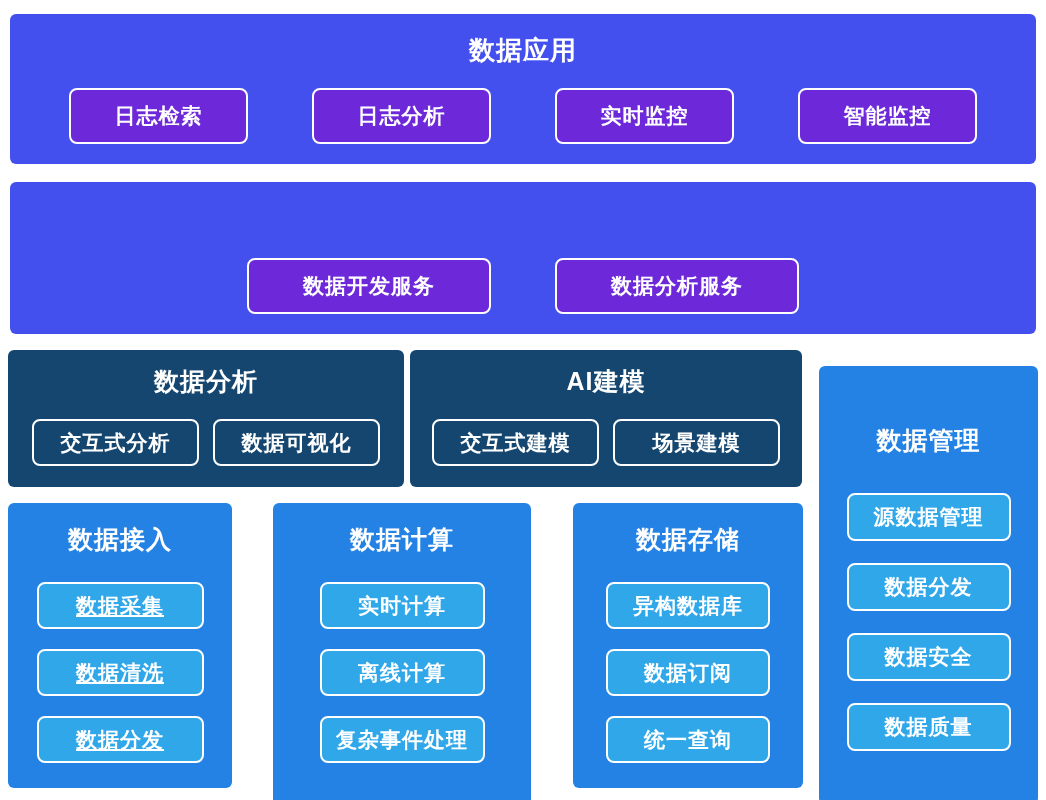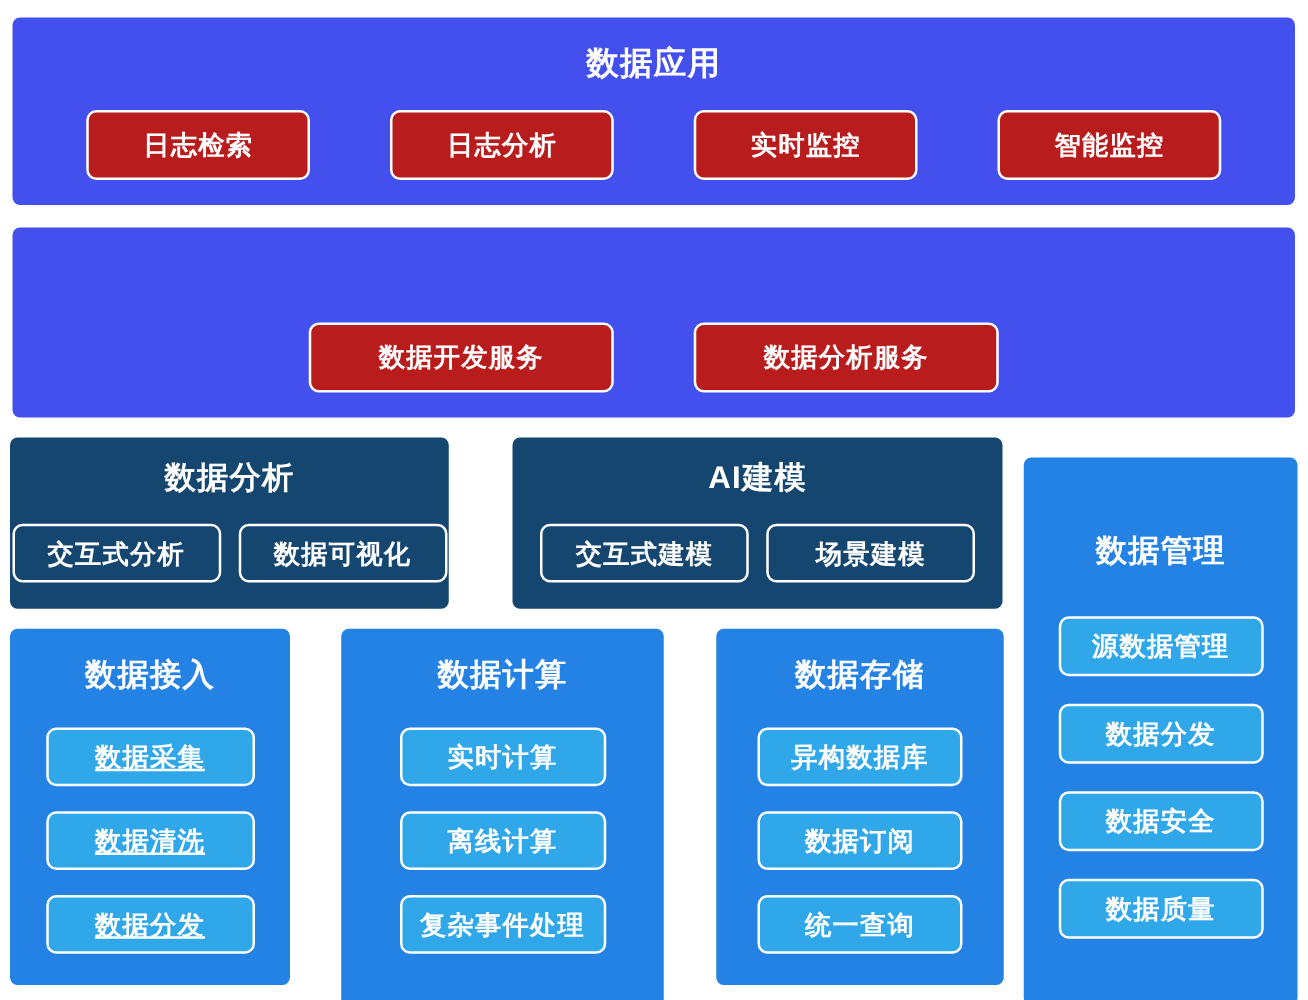--- a/index.html
+++ b/index.html
@@ -34,21 +34,21 @@
     border-radius: 8px;
     display: flex;
     align-items: center;
     justify-content: center;
     font-size: 21px;
     font-weight: 600;
     color: #ffffff;
     letter-spacing: 1px;
     white-space: nowrap;
   }
-  .chip-indigo { background: #b91c1c; }
+  .chip-indigo { background: #6d28d9; }
   .chip-navy   { background: transparent; }
   .chip-blue   { background: #2fa7e9; }
 
   .chip-row {
     position: absolute;
     left: 0; right: 0;
     display: flex;
     justify-content: center;
   }
   .chip-col {
@@ -64,21 +64,21 @@
   .layer-app .panel-title { margin-top: 19px; }
   .layer-app .chip-row { top: 74px; gap: 64px; }
   .layer-app .chip { width: 179px; height: 56px; }
 
   .layer-svc { left: 10px; top: 182px; width: 1026px; height: 152px; }
   .layer-svc .panel-title { margin-top: 20px; }
   .layer-svc .chip-row { top: 76px; gap: 64px; }
   .layer-svc .chip { width: 244px; height: 56px; }
 
   
-  .box-analysis { left: 8px;   top: 350px; width: 351px; height: 137px; }
+  .box-analysis { left: 8px;   top: 350px; width: 396px; height: 137px; }
   .box-ai       { left: 410px; top: 350px; width: 392px; height: 137px; }
   .box-analysis .panel-title, .box-ai .panel-title { margin-top: 15px; font-size: 25px; }
   .box-analysis .chip-row, .box-ai .chip-row { top: 69px; gap: 14px; }
   .box-analysis .chip, .box-ai .chip { width: 167px; height: 47px; }
 
   
   .box-mgmt { left: 819px; top: 366px; width: 219px; height: 438px; }
   .box-mgmt .panel-title { margin-top: 58px; font-size: 25px; }
   .box-mgmt .chip-col { top: 127px; gap: 22px; }
   .box-mgmt .chip { width: 164px; height: 48px; }

